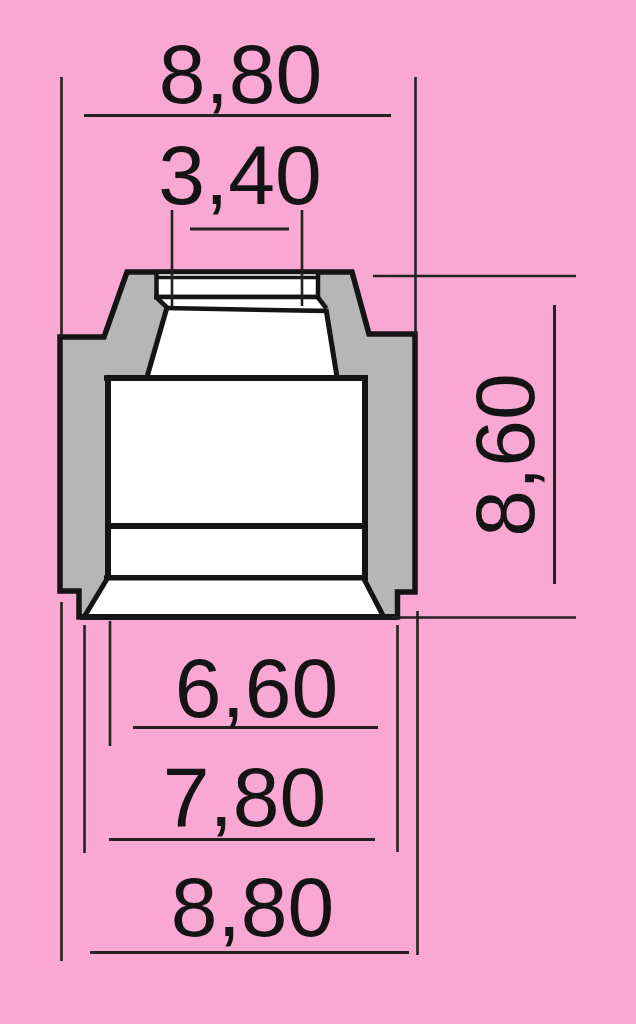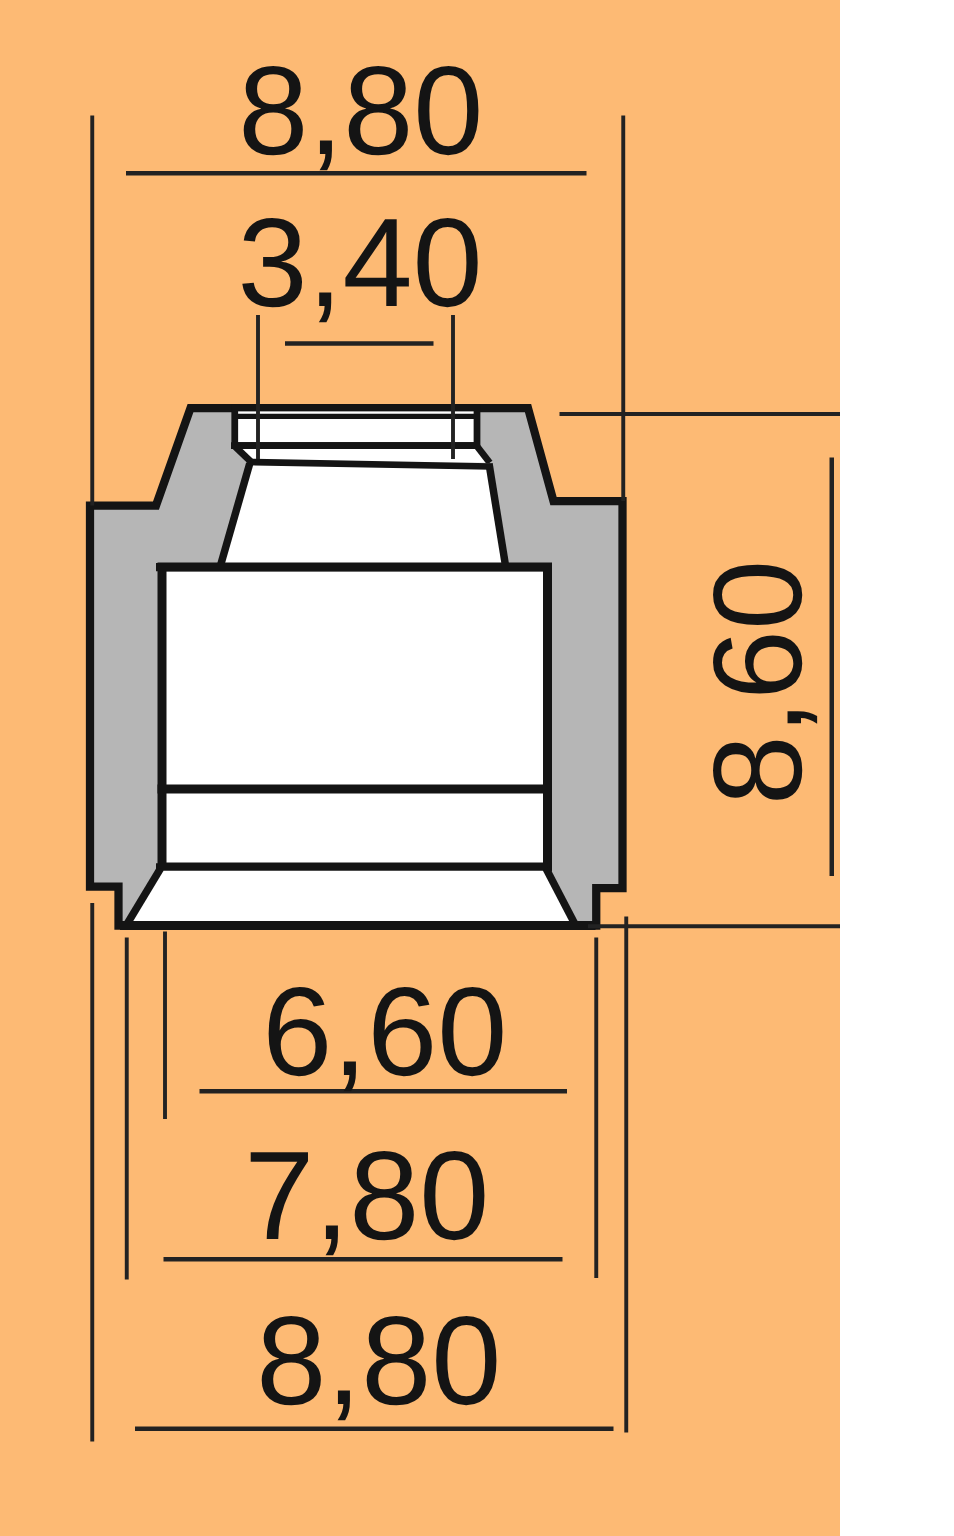--- a/index.html
+++ b/index.html
@@ -1,16 +1,16 @@
 <!DOCTYPE html>
 <html><head>
 <meta charset="utf-8">
 <style>
   html,body{margin:0;padding:0;background:#ffffff;}
-  .page{width:560px;height:1024px;position:relative;background:#fdba74;overflow:hidden;}
+  .page{width:636px;height:1024px;position:relative;background:#f9a8d4;overflow:hidden;}
   svg{display:block;}
   text{font-family:"Liberation Sans", sans-serif;fill:#141414;}
 </style>
 </head>
 <body>
 <div class="page">
 <svg width="636" height="1024" viewBox="0 0 636 1024">
 
   <path d="M127,272 L352,272 L369,334 L415,334 L415,592 L397.5,592 L397.5,617 L79,617 L79,591 L60,591 L60,337 L104,337 Z" fill="#b6b6b6" stroke="#141414" stroke-width="5.5" stroke-linejoin="miter"></path>
 

